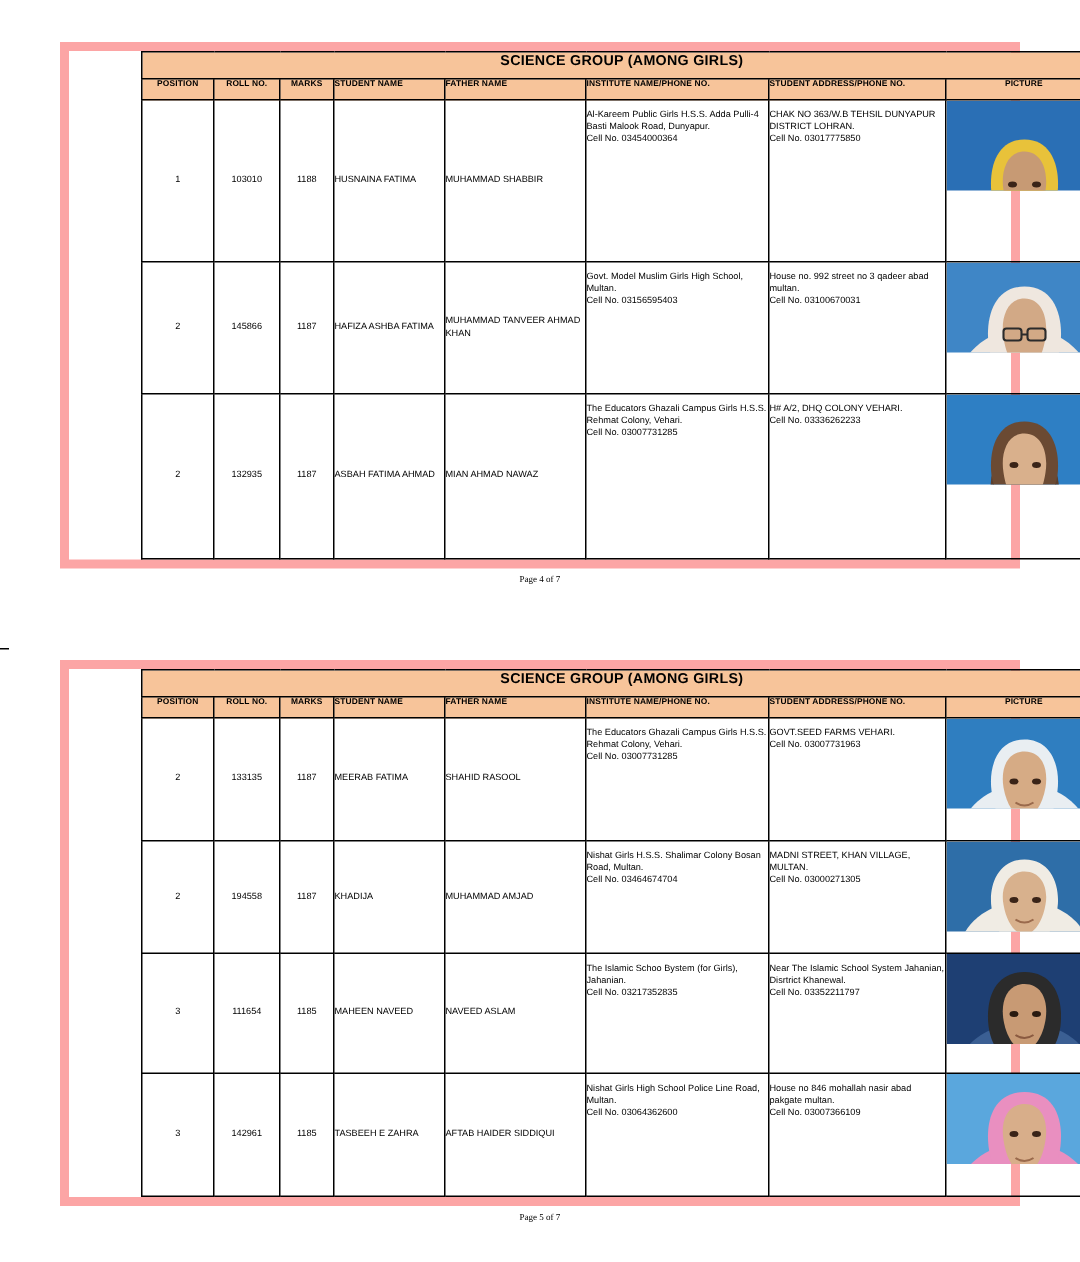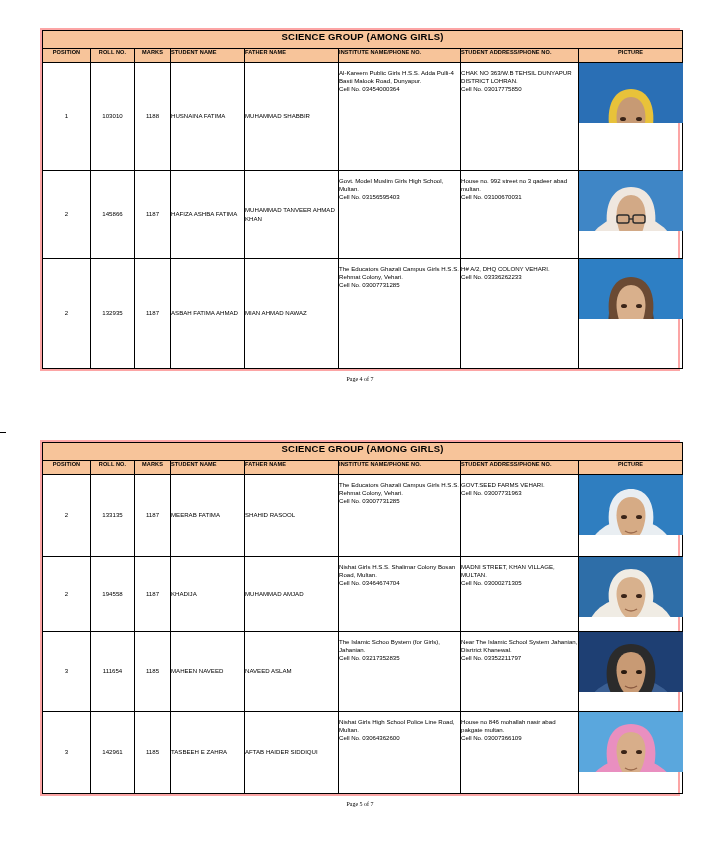--- a/index.html
+++ b/index.html
@@ -18,22 +18,23 @@
   .page {
     position: absolute;
     left: 0;
     width: 720px;
   }
   .page-1 { top: 28px; }
   .page-2 { top: 440px; }
 
   .table-wrap {
     margin: 0 40px;
-    border: 2px solid #fca5a5;
+    border: 6px solid #fca5a5;
     box-sizing: border-box;
+    padding-left: 48px;
   }
   table.data {
     border-collapse: collapse;
     width: 100%;
     table-layout: fixed;
   }
   table.data td, table.data th {
     border: 1px solid #000000;
     padding: 0;
     vertical-align: top;

